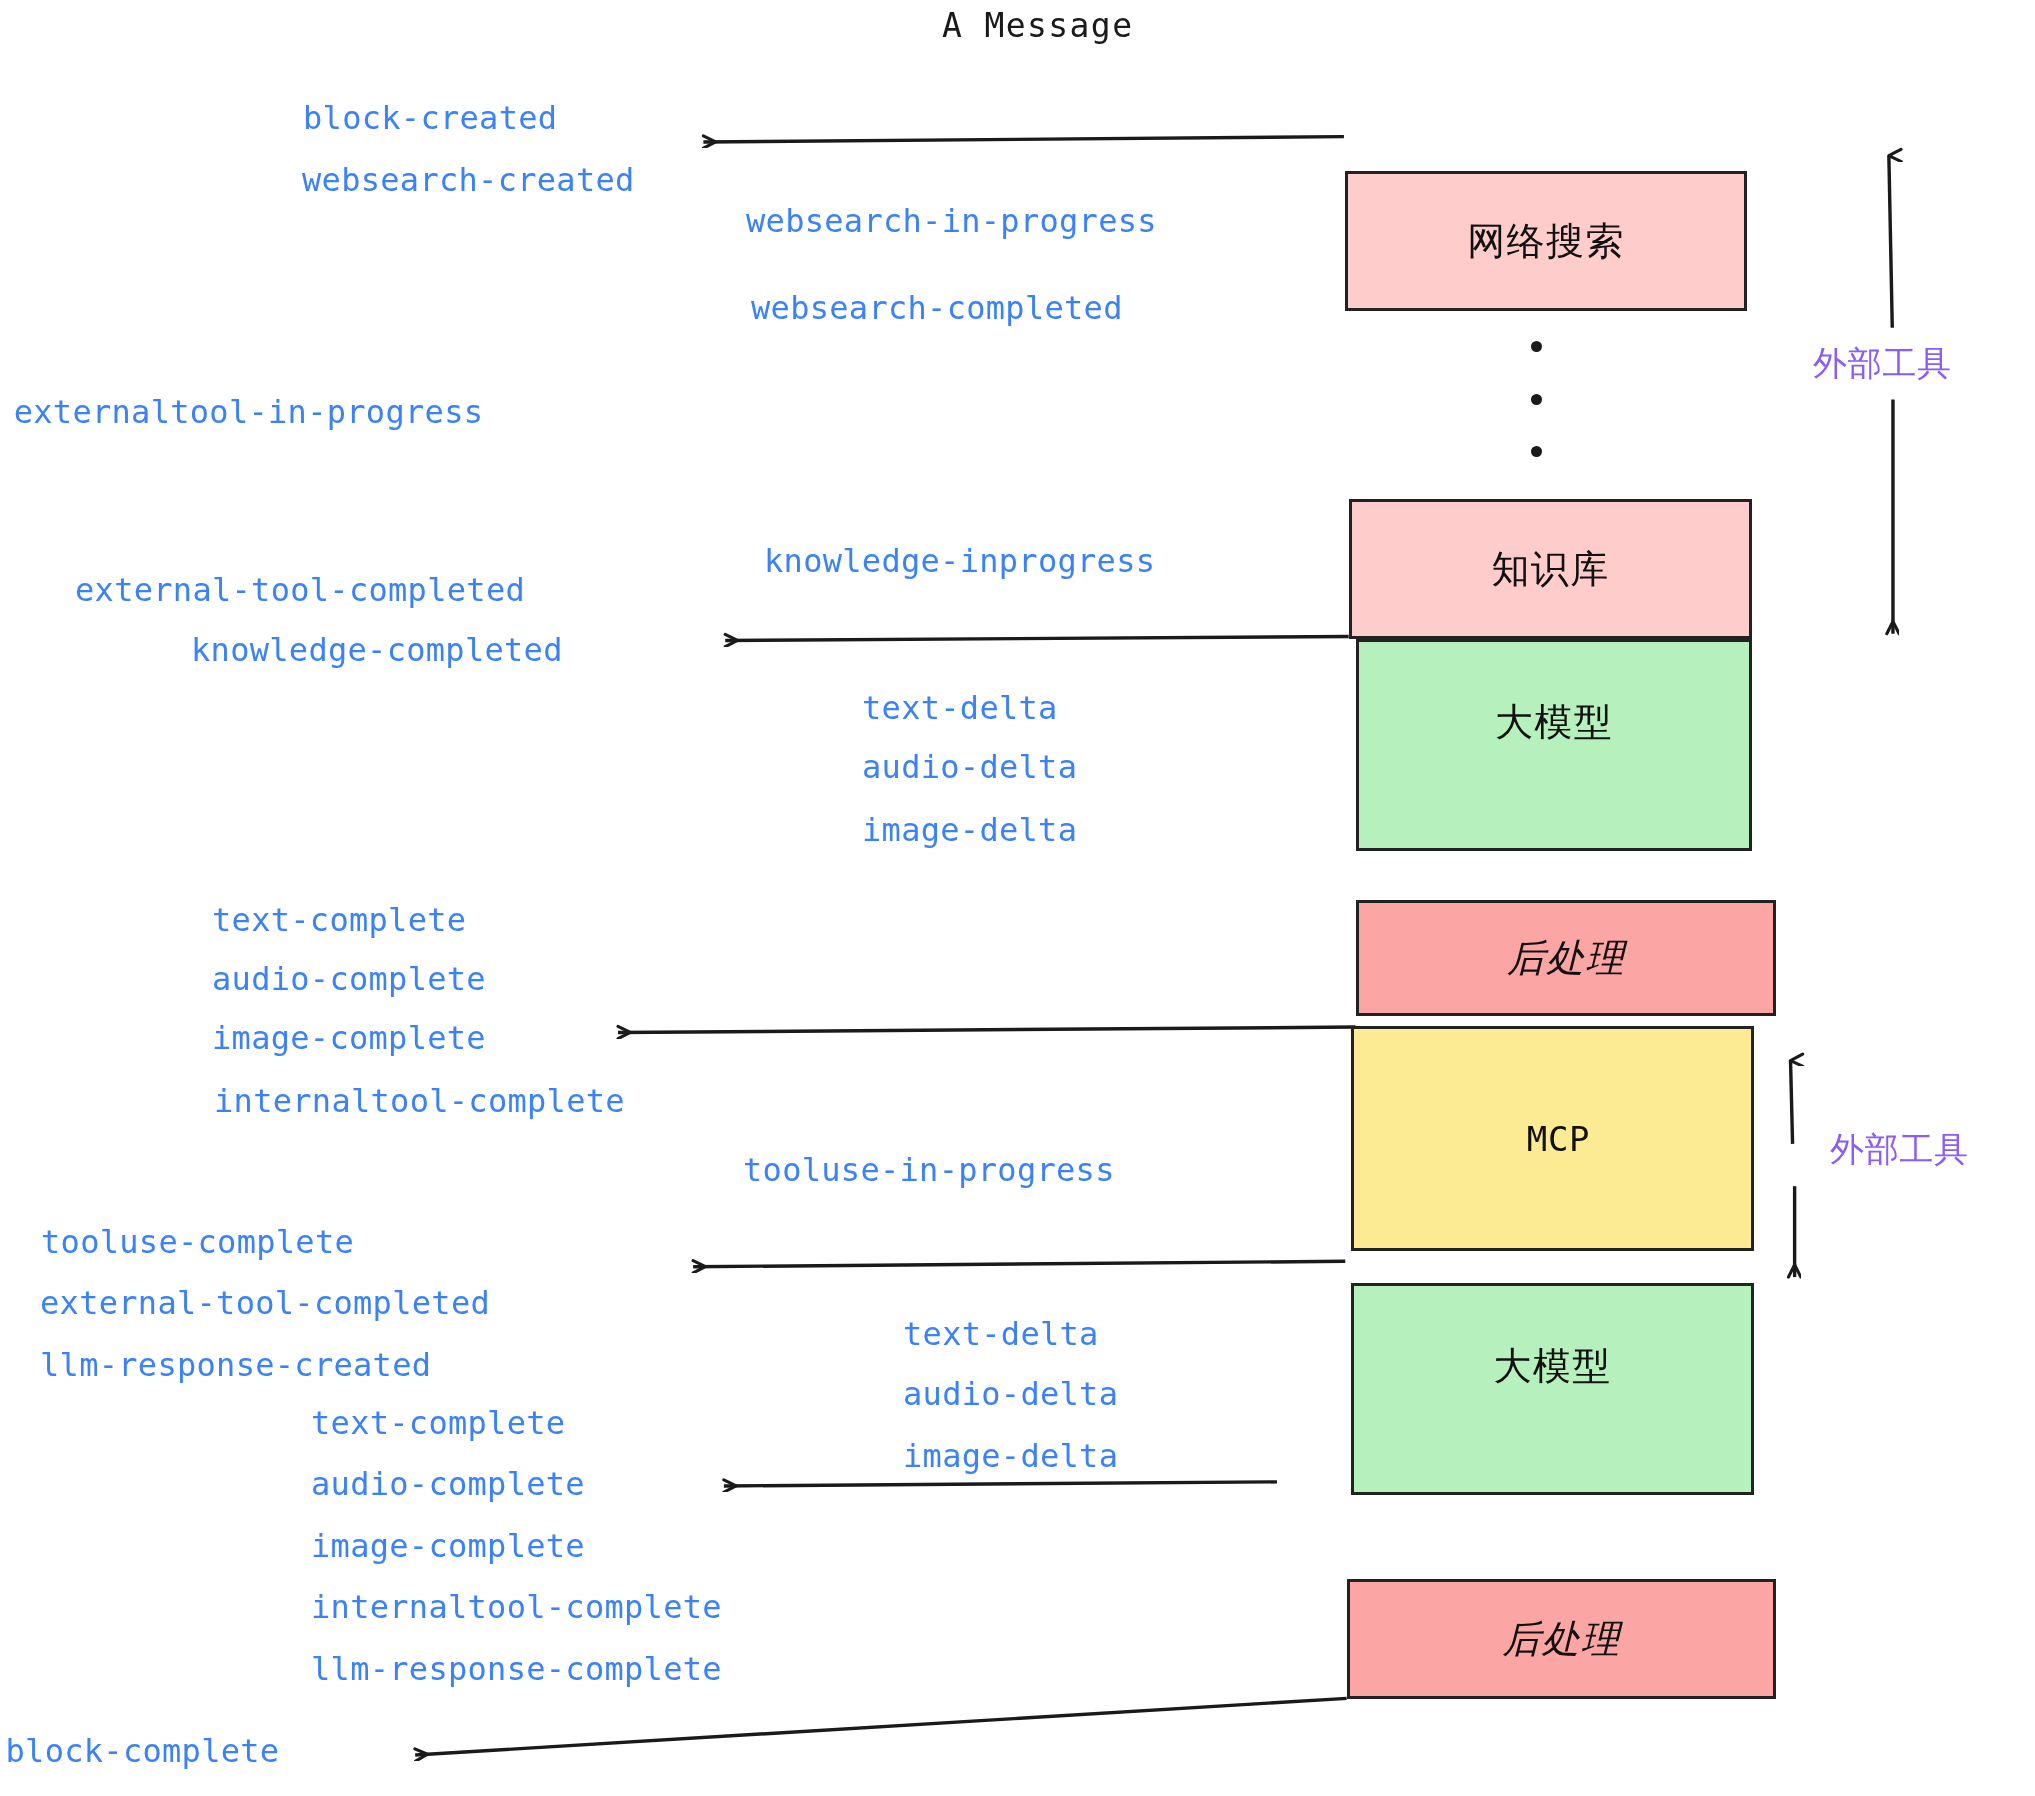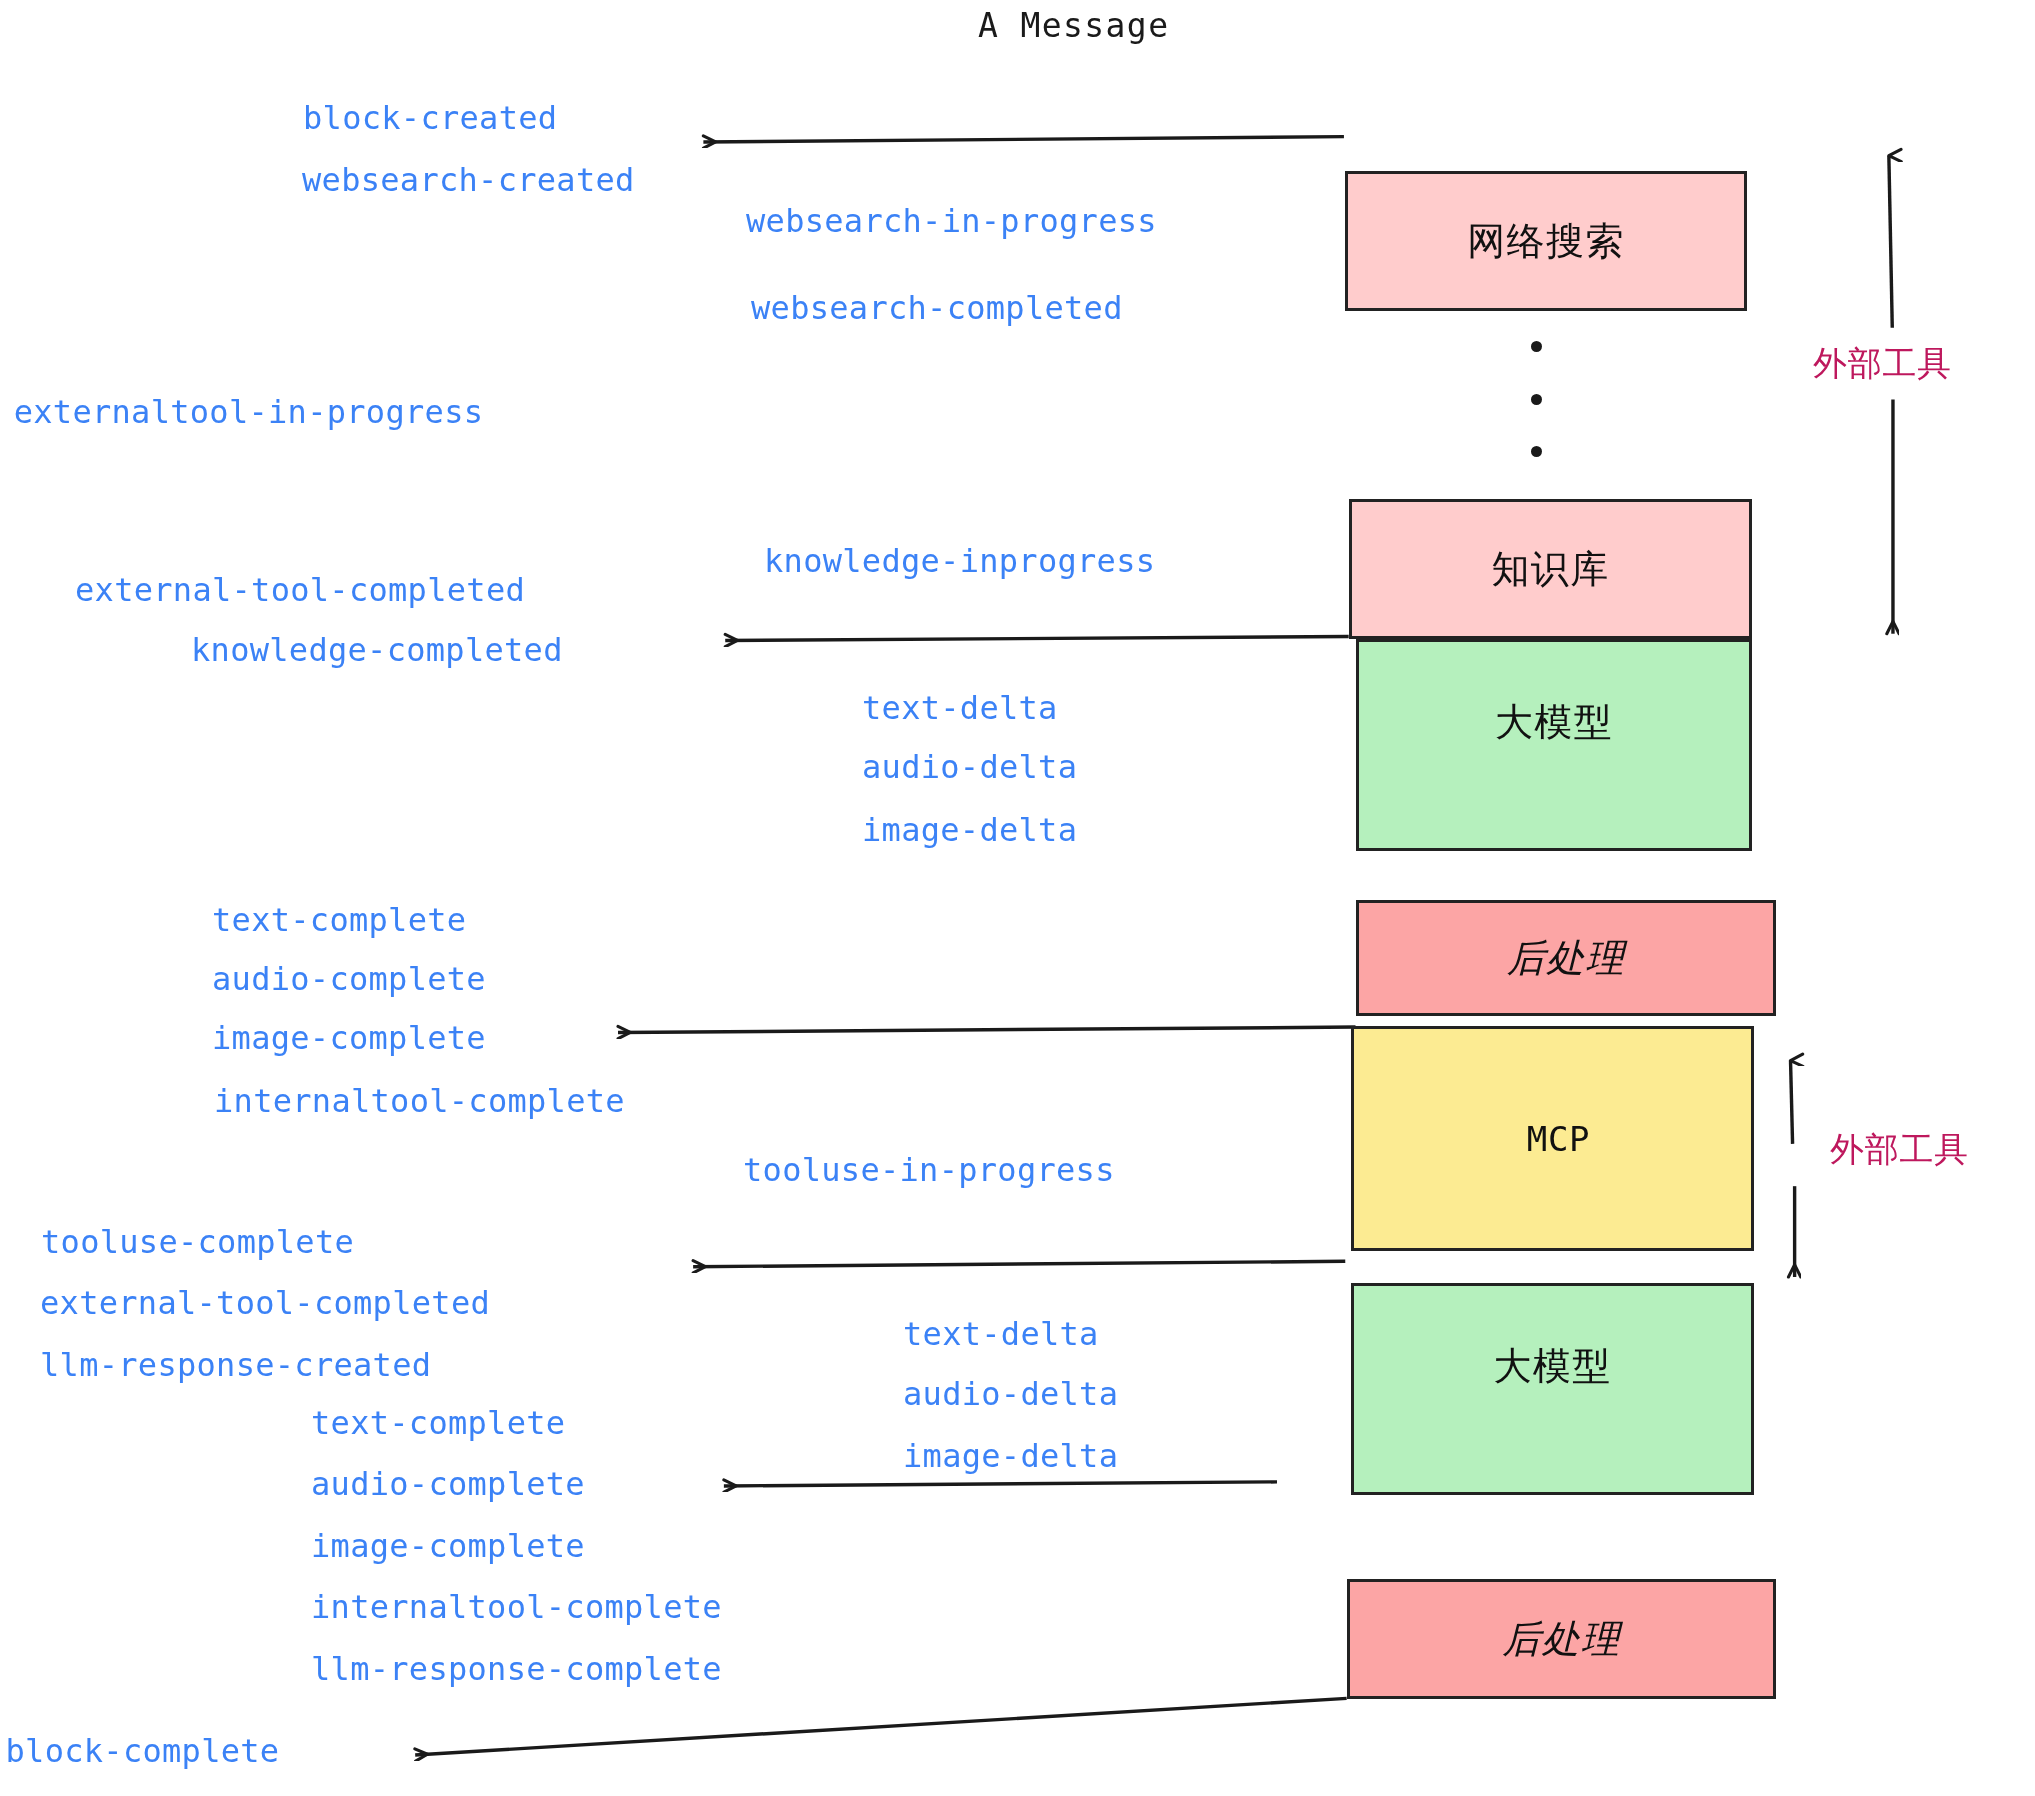--- a/index.html
+++ b/index.html
@@ -49,21 +49,21 @@
     margin-left:12px;
   }
   .node.pink{ background:#FFCCCC; }
   .node.green{ background:#B5F0BD; }
   .node.yellow{ background:#FCEB92; }
   .node.white{ background:#fca5a5;font-style:italic; }
   .node.top3 span{ position:relative; top:-23px; }
   .vlabel{
     position:absolute;
     white-space:nowrap;
-    color:#be185d;
+    color:#8b5cf6;
     font-family:"DejaVu Sans","Liberation Sans",sans-serif;
     font-size:34px;
     letter-spacing:0.7px;
   }
   .dots{
     position:absolute;
     display:flex;
     flex-direction:column;
     align-items:center;
     justify-content:space-between;
@@ -79,21 +79,21 @@
     left:0;top:0;
     width:2035px;height:1796px;
     pointer-events:none;
   }
 </style>
 </head>
 <body>
 
 <div id="canvas">
 
-  <div class="title" style="left:978px; top:5.5px;text-align:center;">A Message</div>
+  <div class="title" style="left:942px; top:5.5px;text-align:center;">A Message</div>
 
   <svg class="arrows" viewBox="0 0 2980 2630">
     <defs>
       <marker id="ah" markerWidth="26" markerHeight="26" refX="22" refY="9" orient="auto" markerUnits="userSpaceOnUse">
         <path d="M22,0 L4,9 L22,18" fill="none" stroke="#1a1a1a" stroke-width="4.5" stroke-linecap="round" stroke-linejoin="round"></path>
       </marker>
       <marker id="ahu" markerWidth="26" markerHeight="26" refX="9" refY="4" orient="auto" markerUnits="userSpaceOnUse">
         <path d="M0,22 L9,4 L18,22" fill="none" stroke="#1a1a1a" stroke-width="4.5" stroke-linecap="round" stroke-linejoin="round"></path>
       </marker>
     </defs>

